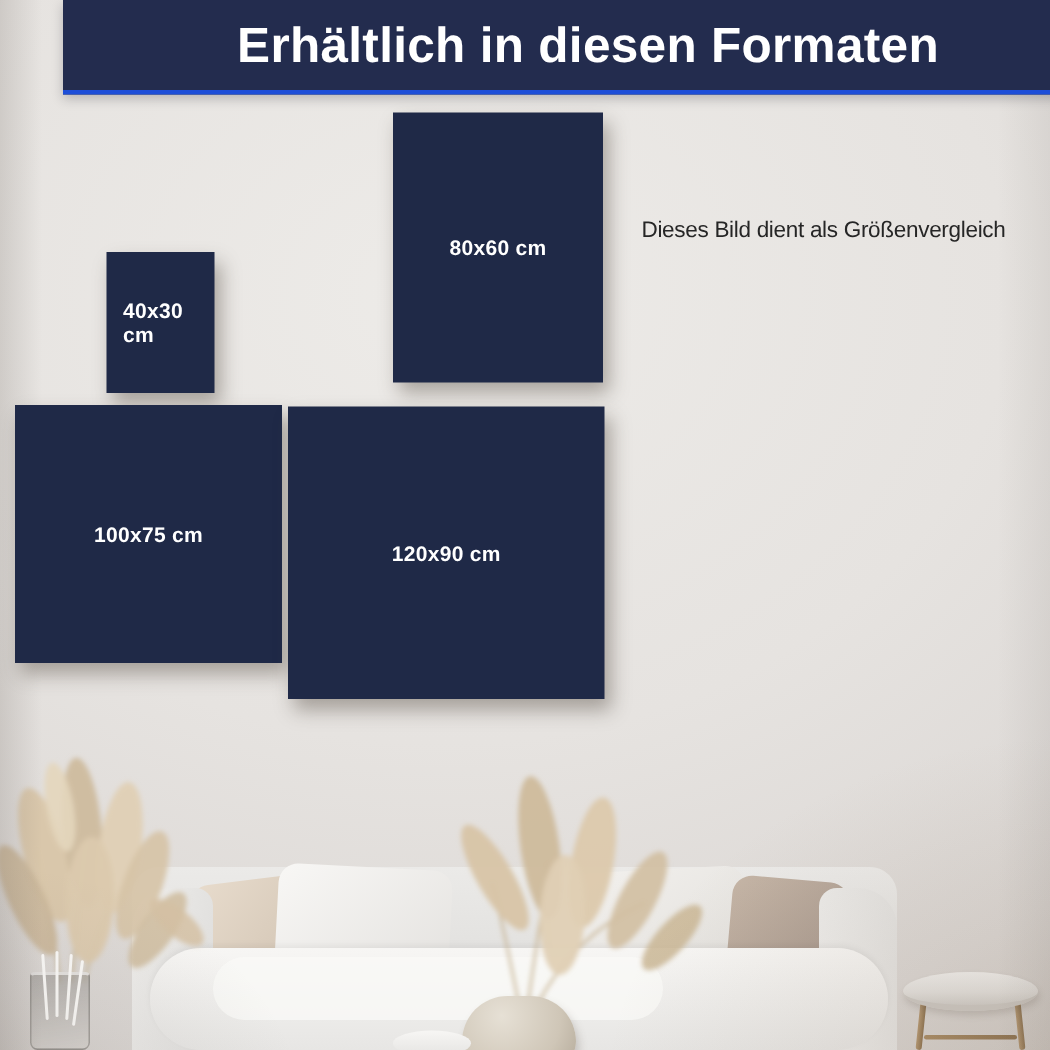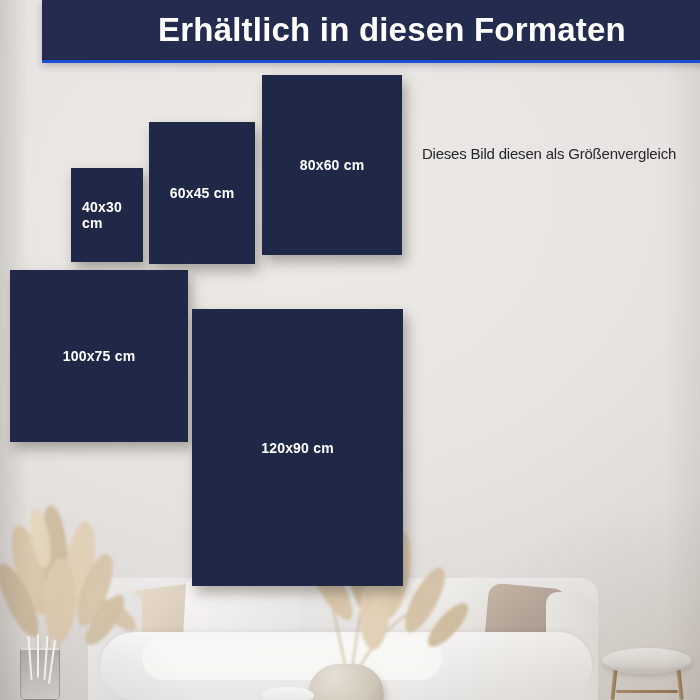--- a/index.html
+++ b/index.html
@@ -152,31 +152,28 @@
     <div class="table-leg table-leg-right"></div>
     <div class="table-ring"></div>
     <div class="table-top"></div>
   </div>
 
   <div class="vignette"></div>
 
   <div class="format-tile" style="left: 71px; top: 168px; width: 72px; height: 94px; padding-left: 11px;">
     <span>40x30 cm</span>
   </div>
-  <div class="format-tile" style="left: 149px; top: 122px; width: 106px; height: 142px;">
-    <span>60x45 cm</span>
-  </div>
   <div class="format-tile" style="left: 262px; top: 75px; width: 140px; height: 180px; text-align: right;">
     <span>80x60 cm</span>
   </div>
   <div class="format-tile" style="left: 10px; top: 270px; width: 178px; height: 172px;">
     <span>100x75 cm</span>
   </div>
-  <div class="format-tile" style="left: 192px; top: 271px; width: 211px; height: 277px; margin-top: 38px;">
+  <div class="format-tile" style="left: 192px; top: 271px; width: 211px; height: 195px;">
     <span>120x90 cm</span>
   </div>
 
-  <div class="note">Dieses Bild diesen als Größenvergleich</div>
+  <div class="note">Dieses Bild dient als Größenvergleich</div>
 
   <div class="header">
     <h1>Erhältlich in diesen Formaten</h1>
   </div>
 </div>
 
 </body></html>

